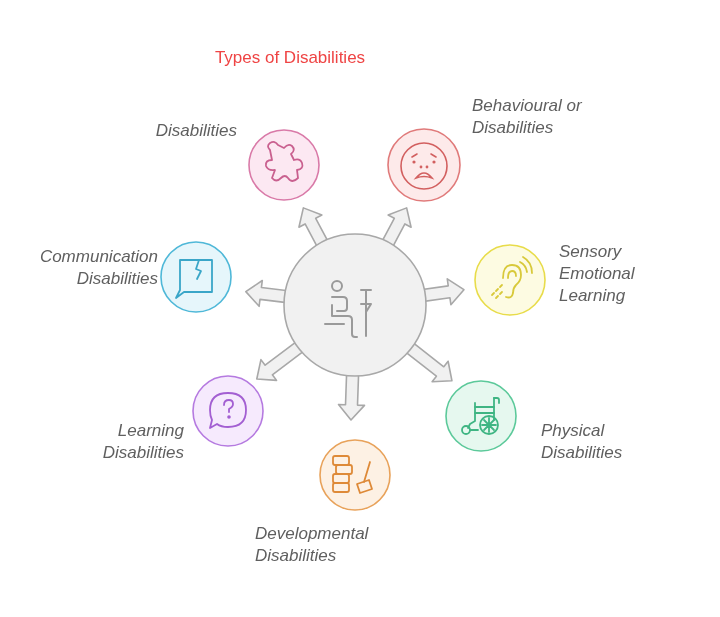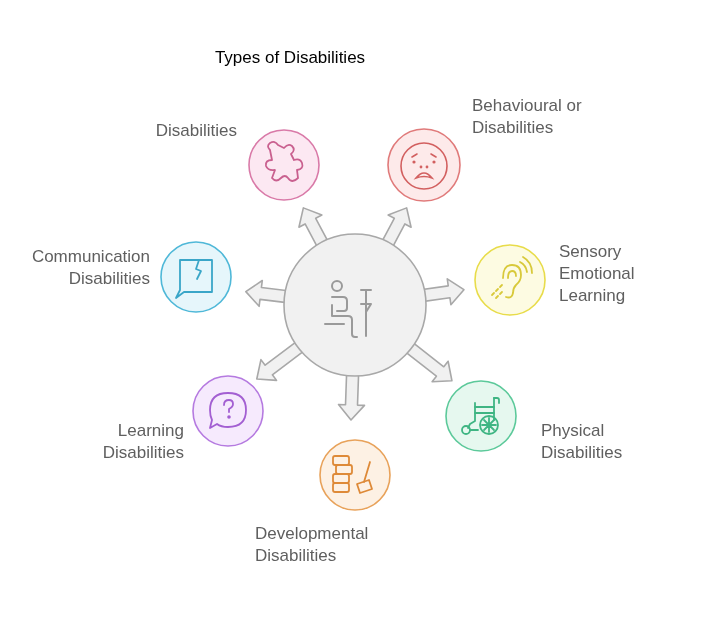--- a/index.html
+++ b/index.html
@@ -1,23 +1,23 @@
 <!DOCTYPE html>
 <html><head>
 <meta charset="utf-8">
 <style>
   html, body { margin: 0; padding: 0; background: #ffffff; }
   body { width: 720px; height: 617px; position: relative; overflow: hidden;
          font-family: "Liberation Sans", "DejaVu Sans", sans-serif; }
   #diagram { position: absolute; left: 0; top: 0; }
   .label { position: absolute; color: #5f5f5f; font-size: 17px; line-height: 22px;
            font-family: "Liberation Sans", "DejaVu Sans", sans-serif; }
-  .label span { display: block; white-space: nowrap; }
+  .label span { display: block; white-space: nowrap; font-style: italic; }
   .title { position: absolute; left: 0; width: 580px; top: 48px; text-align: center;
-           color: #000000; font-size: 17px; }
+           color: #ef4444; font-size: 17px; }
   .r { text-align: right; }
   .c { }
 </style>
 </head>
 <body>
 
 <svg id="diagram" width="720" height="617" viewBox="0 0 720 617" xmlns="http://www.w3.org/2000/svg">
 
   <g fill="#f1f1f1" stroke="#a8a8a8" stroke-width="1.6" stroke-linejoin="round">
 
@@ -137,21 +137,21 @@
 
 <div class="label r" style="left:120px; width:117px; top:120px;">
   <span>Disabilities</span>
 </div>
 
 <div class="label" style="left:472px; top:95px;">
   <span>Behavioural or</span>
   <span>Disabilities</span>
 </div>
 
-<div class="label r" style="left:0px; width:150px; top:246px;">
+<div class="label r" style="left:8px; width:150px; top:246px;">
   <span>Communication</span>
   <span>Disabilities</span>
 </div>
 
 <div class="label" style="left:559px; top:241px;">
   <span>Sensory</span>
   <span>Emotional</span>
   <span>Learning</span>
 </div>
 

